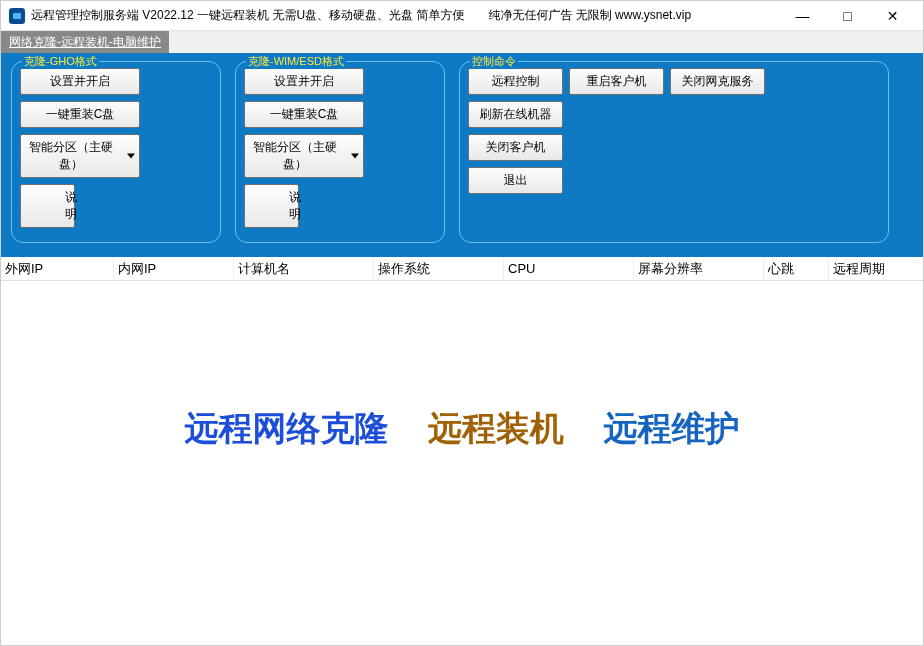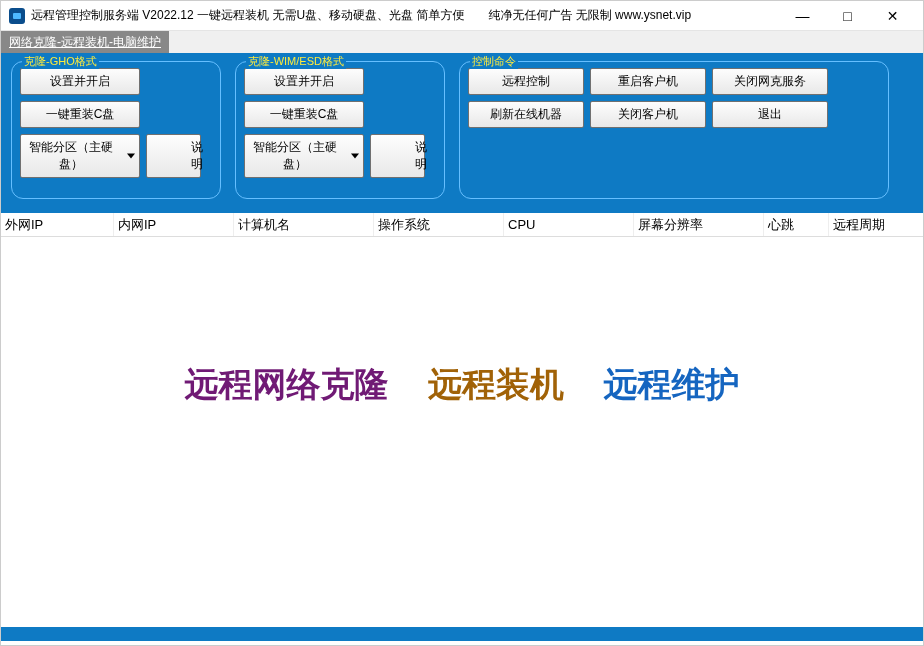--- a/index.html
+++ b/index.html
@@ -15,34 +15,34 @@
 .tab-area { background: #f0f0f0; height: 22px; }
 .tab { display: inline-block; background: #888; color: #fff; padding: 2px 8px; font-size: 12px; height: 22px; line-height: 18px; text-decoration: underline; }
 
 .toolbar { background: #0e7ac4; padding: 8px 10px 14px 10px; display: flex; gap: 14px; }
 .fieldset { border: 1px solid #66bfff; border-radius: 12px; padding: 6px 8px 8px 8px; position: relative; }
 .fieldset-legend { position: absolute; top: -8px; left: 10px; background: #0e7ac4; color: #ffeb3b; font-size: 11px; padding: 0 2px; }
 .fs1 { width: 210px; }
 .fs2 { width: 210px; }
 .fs3 { width: 430px; }
 .btn-row { display: flex; gap: 6px; margin-bottom: 6px; }
-.btn-row:last-child { margin-bottom: 12px; }
+.btn-row:last-child { margin-bottom: 6px; flex-direction: column; }
 .btn { background: linear-gradient(#fdfdfd,#e8e8e8); border: 1px solid #707070; padding: 4px 0; font-size: 12px; color: #000; cursor: pointer; text-align: center; border-radius: 2px; }
 .w120 { width: 120px; }
 .w60 { width: 55px; padding-left: 44px; }
-.w110 { width: 116px; }
+.w110 { width: 95px; }
 .dropdown-btn { position: relative; padding-right: 18px !important; }
 .dropdown-arrow { position: absolute; right: 4px; top: 50%; transform: translateY(-50%); width: 0; height: 0; border-left: 4px solid transparent; border-right: 4px solid transparent; border-top: 5px solid #000; }
 
 .table-header { display: flex; border-bottom: 1px solid #ddd; background: #fff; height: 24px; align-items: flex-end; }
 .th { font-size: 13px; color: #000; padding: 0 4px; border-right: 1px solid #eee; height: 100%; display: flex; align-items: center; }
 
 .table-body { height: 390px; background: #fff; position: relative; overflow: hidden; }
 .watermark { position: absolute; top: 125px; width: 100%; text-align: center; font-size: 34px; font-weight: bold; white-space: nowrap; }
-.wm1 { color: #701a75; text-shadow: -1px -1px 0 #fff, 1px -1px 0 #fff, -1px 1px 0 #fff, 1px 1px 0 #fff; }
+.wm1 { color: #1d4ed8; text-shadow: -1px -1px 0 #fff, 1px -1px 0 #fff, -1px 1px 0 #fff, 1px 1px 0 #fff; }
 .wm2 { color: #a16207; text-shadow: -1px -1px 0 #fff, 1px -1px 0 #fff, -1px 1px 0 #fff, 1px 1px 0 #fff; margin: 0 30px; }
 .wm3 { color: #1565c0; text-shadow: -1px -1px 0 #fff, 1px -1px 0 #fff, -1px 1px 0 #fff, 1px 1px 0 #fff; }
 
 .blue-bar { height: 14px; background: #0e7ac4; }
 
 .footer { padding: 8px 10px; font-size: 12px; display: flex; align-items: center; background: #fff; }
 .footer input[type=checkbox] { margin-right: 6px; width: 13px; height: 13px; }
 </style>
 </head>
 <body>

